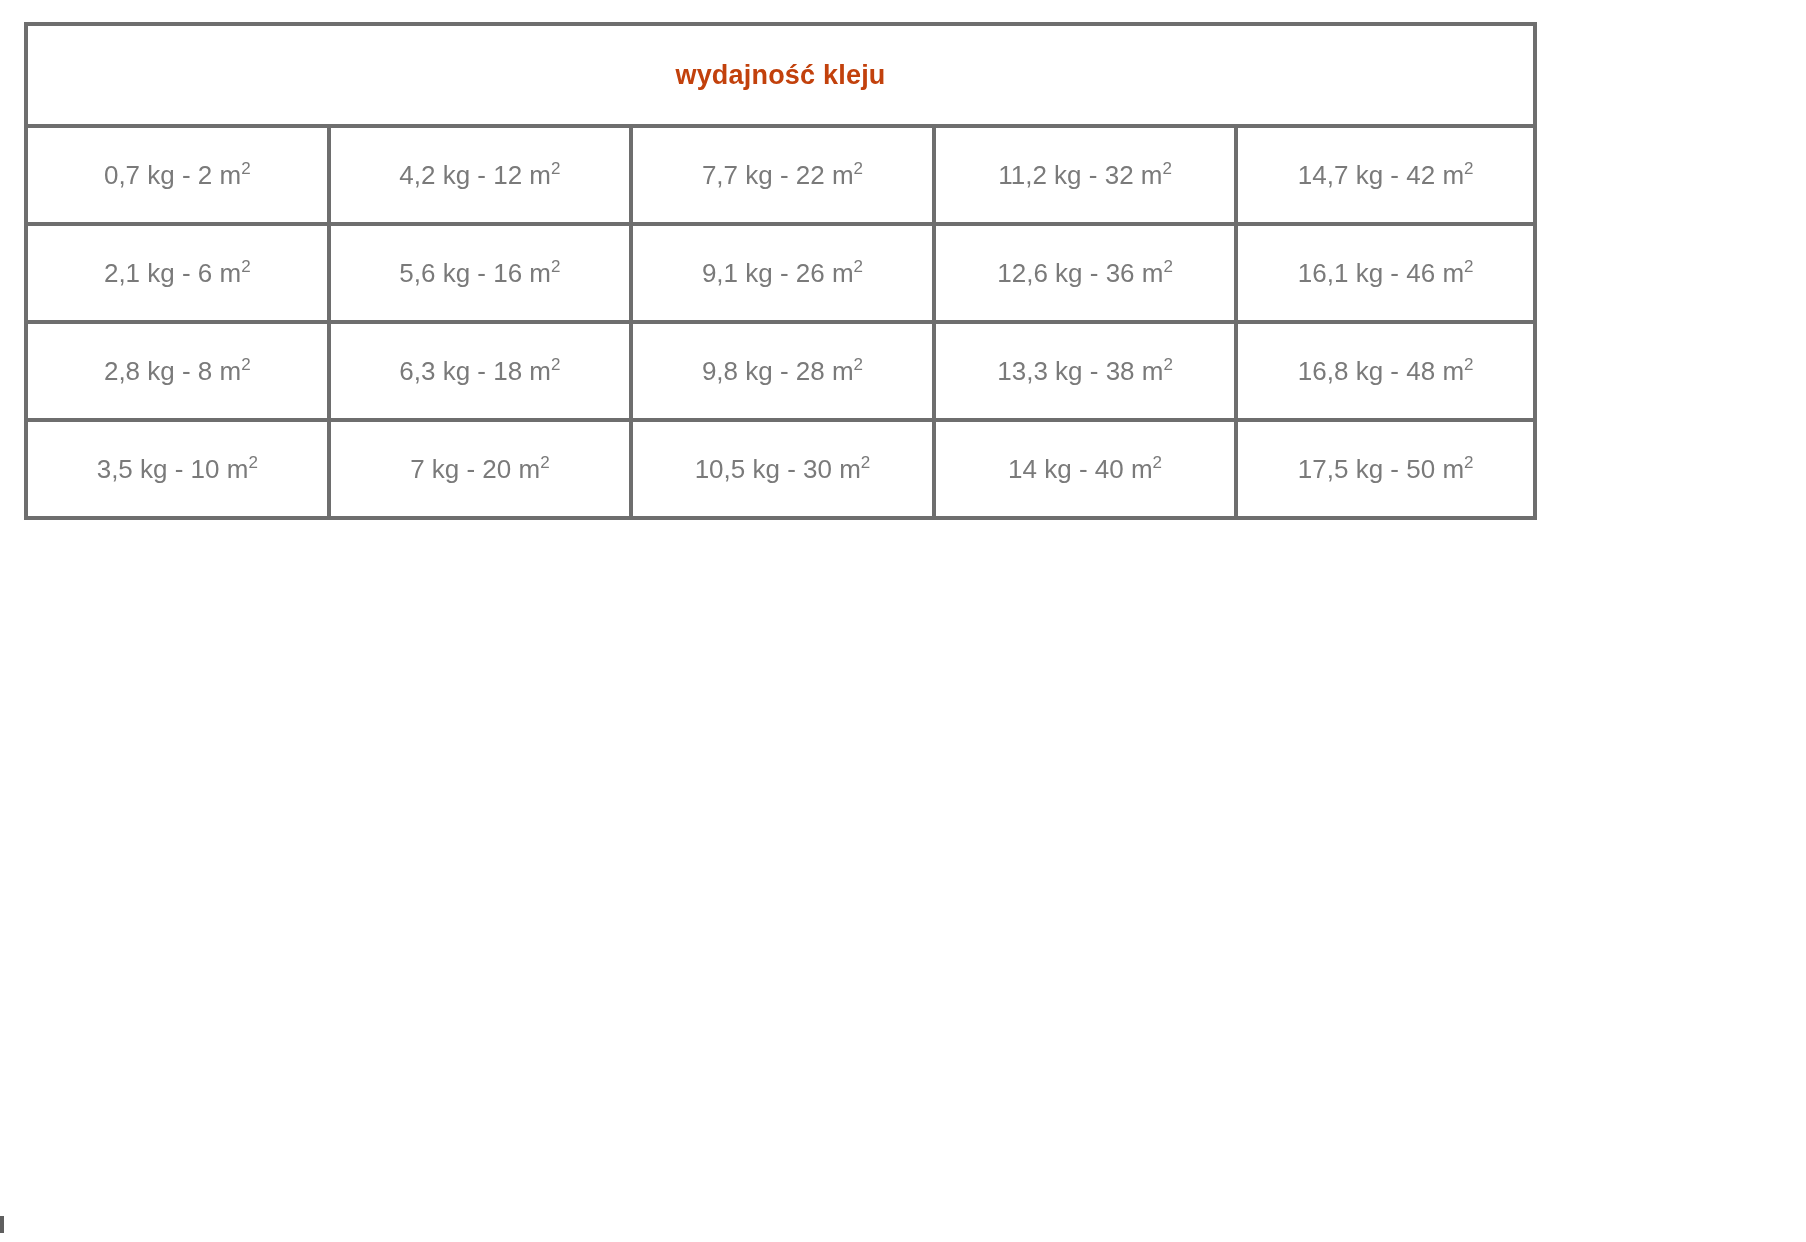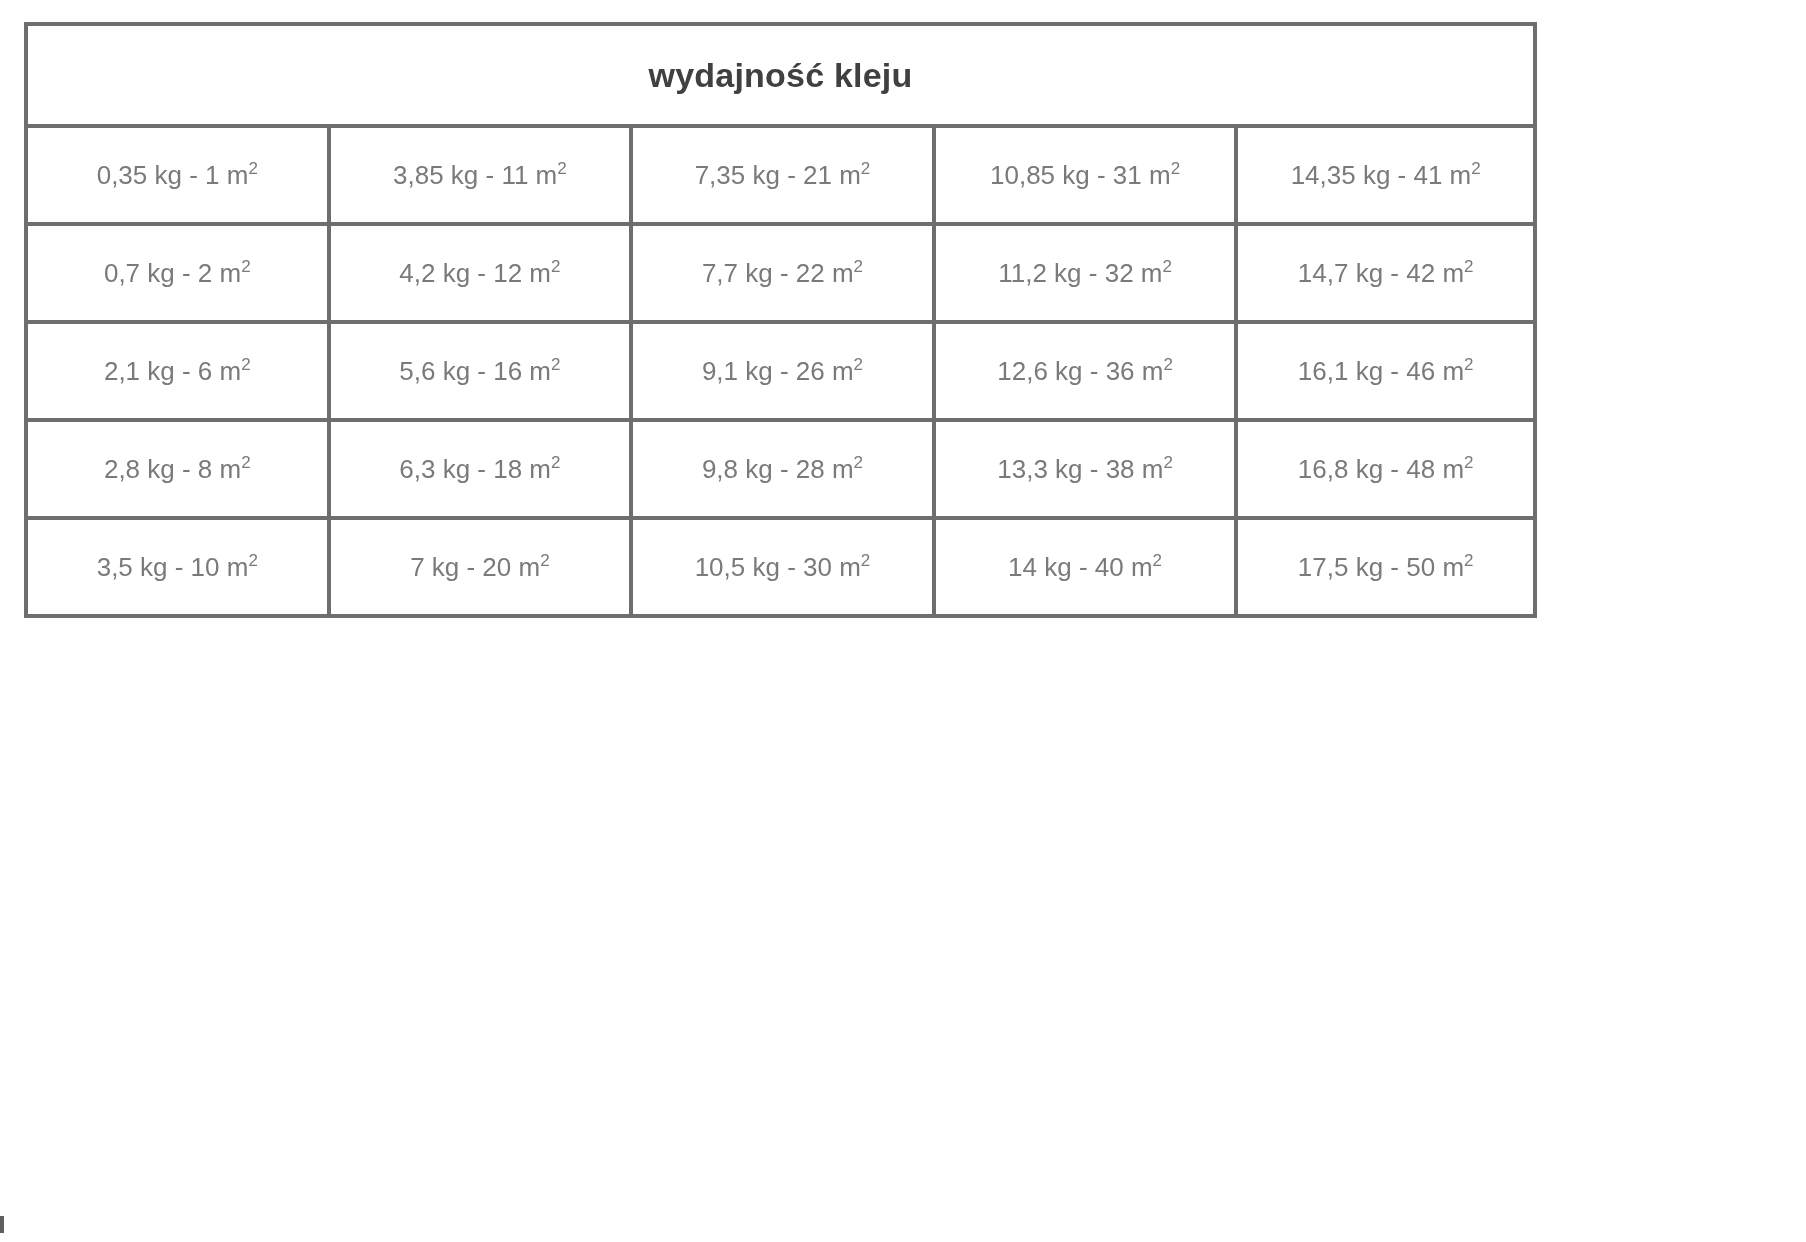--- a/index.html
+++ b/index.html
@@ -29,23 +29,23 @@
     width: 1513px;
   }
 
   table.glue-table col { width: 20%; }
 
   .title-cell {
     border: 4px solid #6e6e6e;
     height: 96px;
     text-align: center;
     vertical-align: middle;
-    font-size: 34px;
+    font-size: 27px;
     font-weight: bold;
-    color: #404040;
+    color: #c2410c;
     letter-spacing: 0.2px;
     background: #ffffff;
   }
 
   td.data-cell {
     border-left: 4px solid #6e6e6e;
     border-bottom: 4px solid #6e6e6e;
     border-top: 0;
     border-right: 0;
     height: 92px;
@@ -89,27 +89,20 @@
         <col>
         <col>
     </colgroup>
     <thead>
       <tr>
         <th class="title-cell" colspan="5">wydajność kleju</th>
       </tr>
     </thead>
     <tbody id="table-body">
 
-    <tr class="data-row">
-          <td class="data-cell">0,35 kg - 1 m<span class="sup">2</span></td>
-          <td class="data-cell">3,85 kg - 11 m<span class="sup">2</span></td>
-          <td class="data-cell">7,35 kg - 21 m<span class="sup">2</span></td>
-          <td class="data-cell">10,85 kg - 31 m<span class="sup">2</span></td>
-          <td class="data-cell">14,35 kg - 41 m<span class="sup">2</span></td>
-        </tr>
         <tr class="data-row">
           <td class="data-cell">0,7 kg - 2 m<span class="sup">2</span></td>
           <td class="data-cell">4,2 kg - 12 m<span class="sup">2</span></td>
           <td class="data-cell">7,7 kg - 22 m<span class="sup">2</span></td>
           <td class="data-cell">11,2 kg - 32 m<span class="sup">2</span></td>
           <td class="data-cell">14,7 kg - 42 m<span class="sup">2</span></td>
         </tr>
         <tr class="data-row">
           <td class="data-cell">2,1 kg - 6 m<span class="sup">2</span></td>
           <td class="data-cell">5,6 kg - 16 m<span class="sup">2</span></td>

